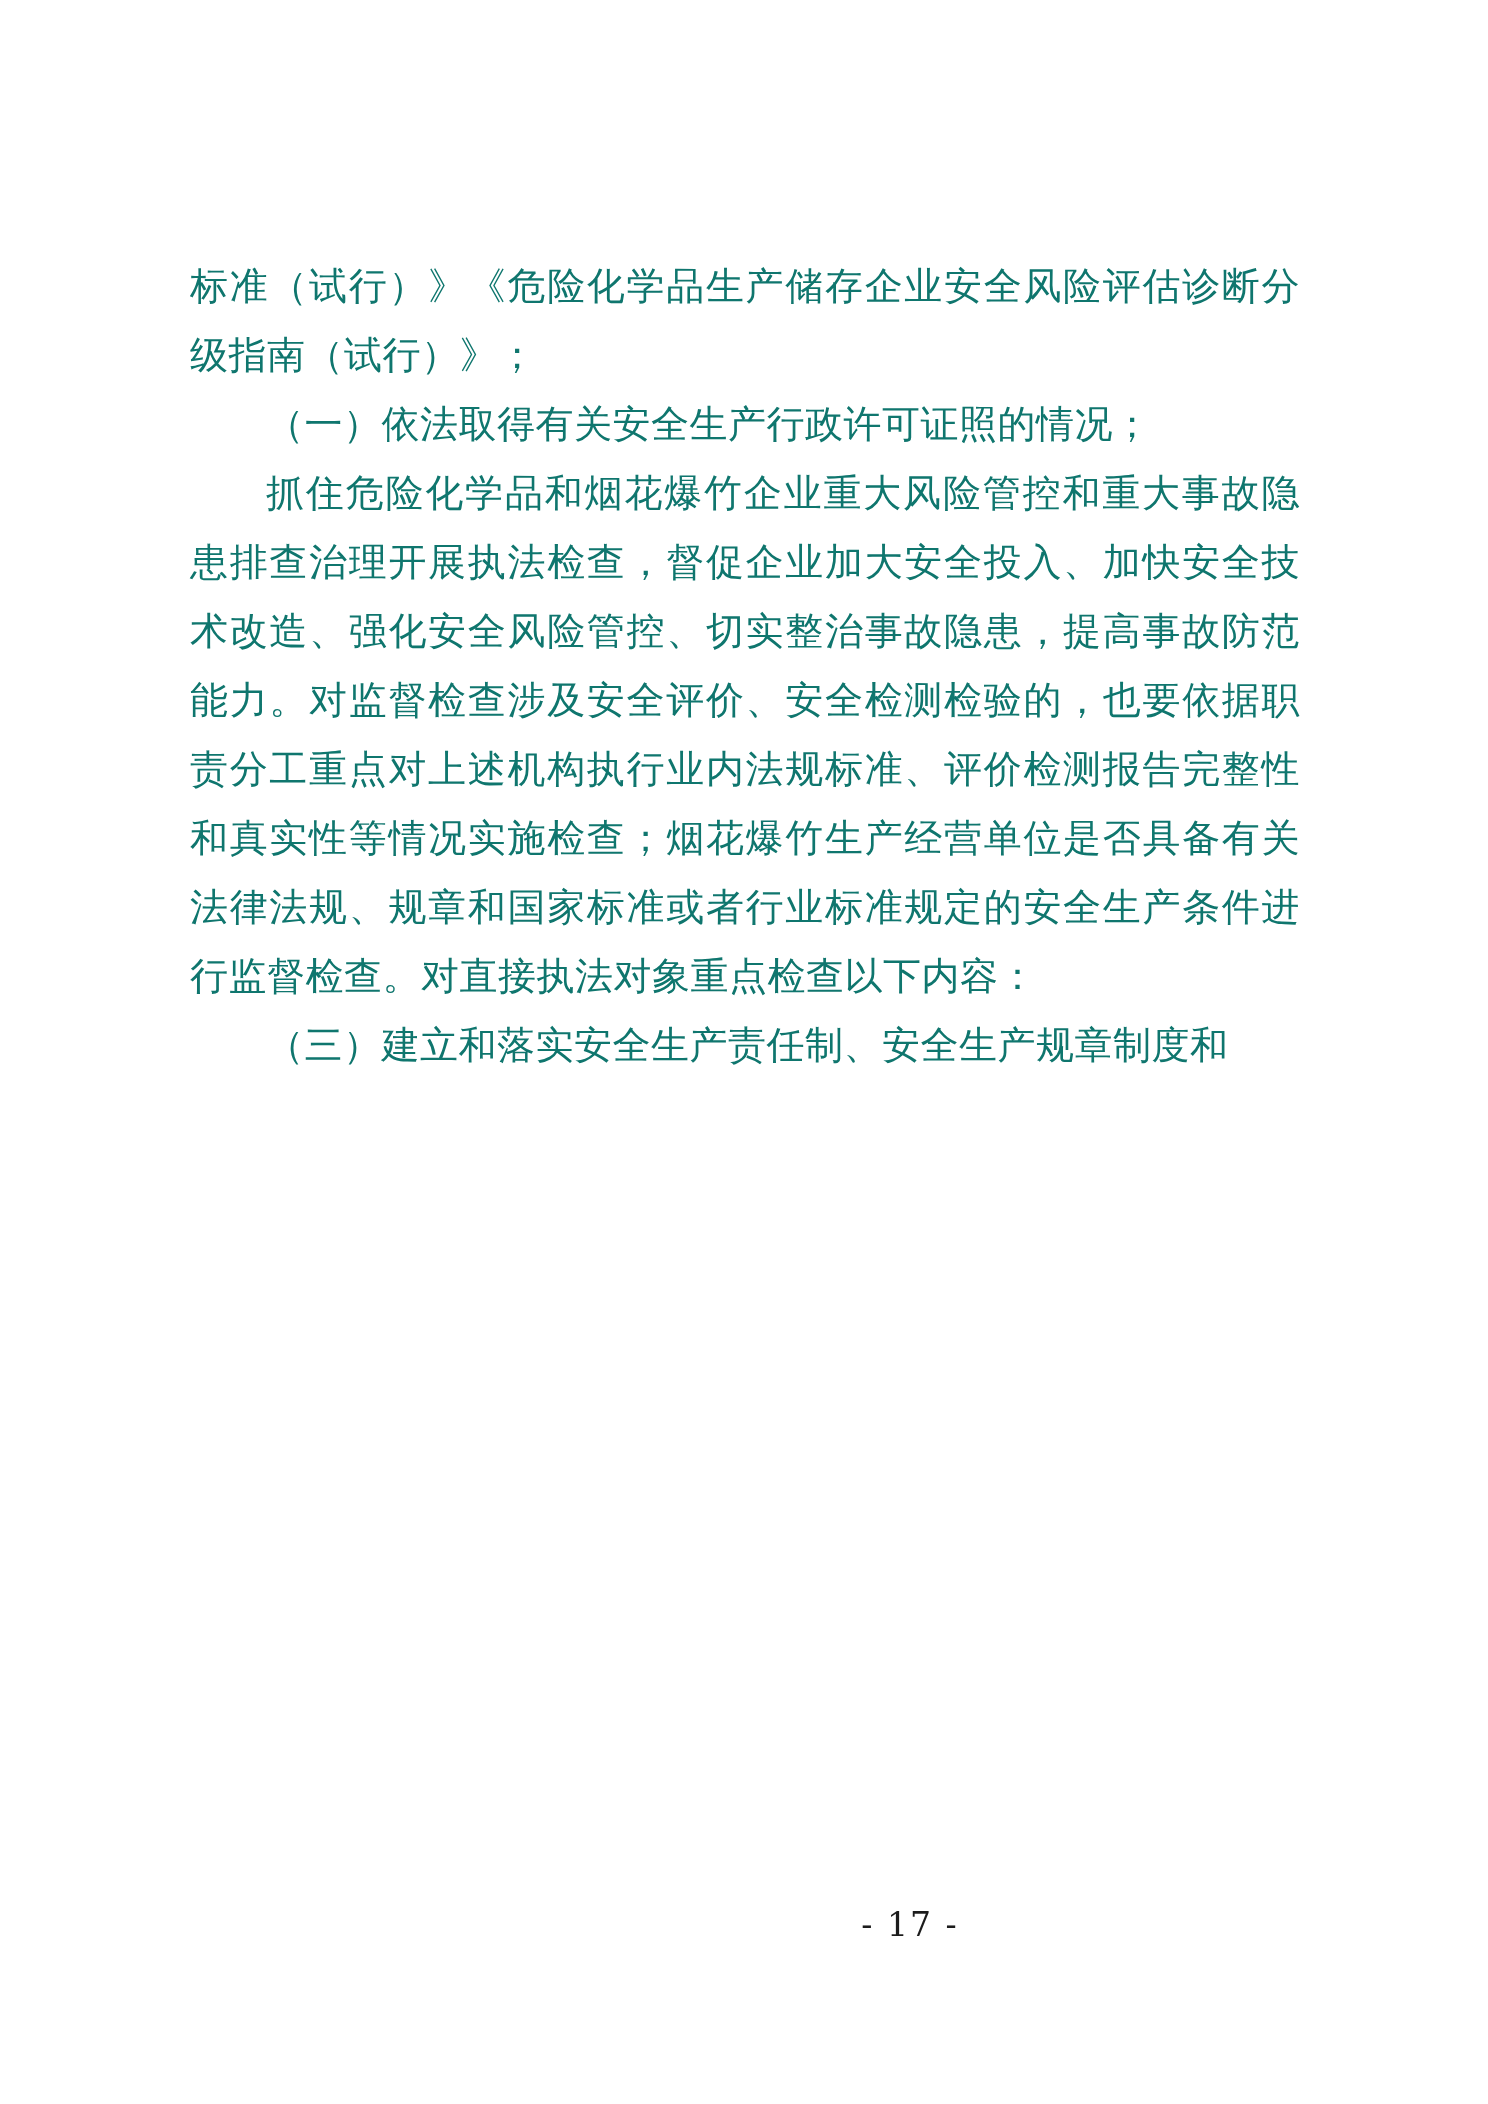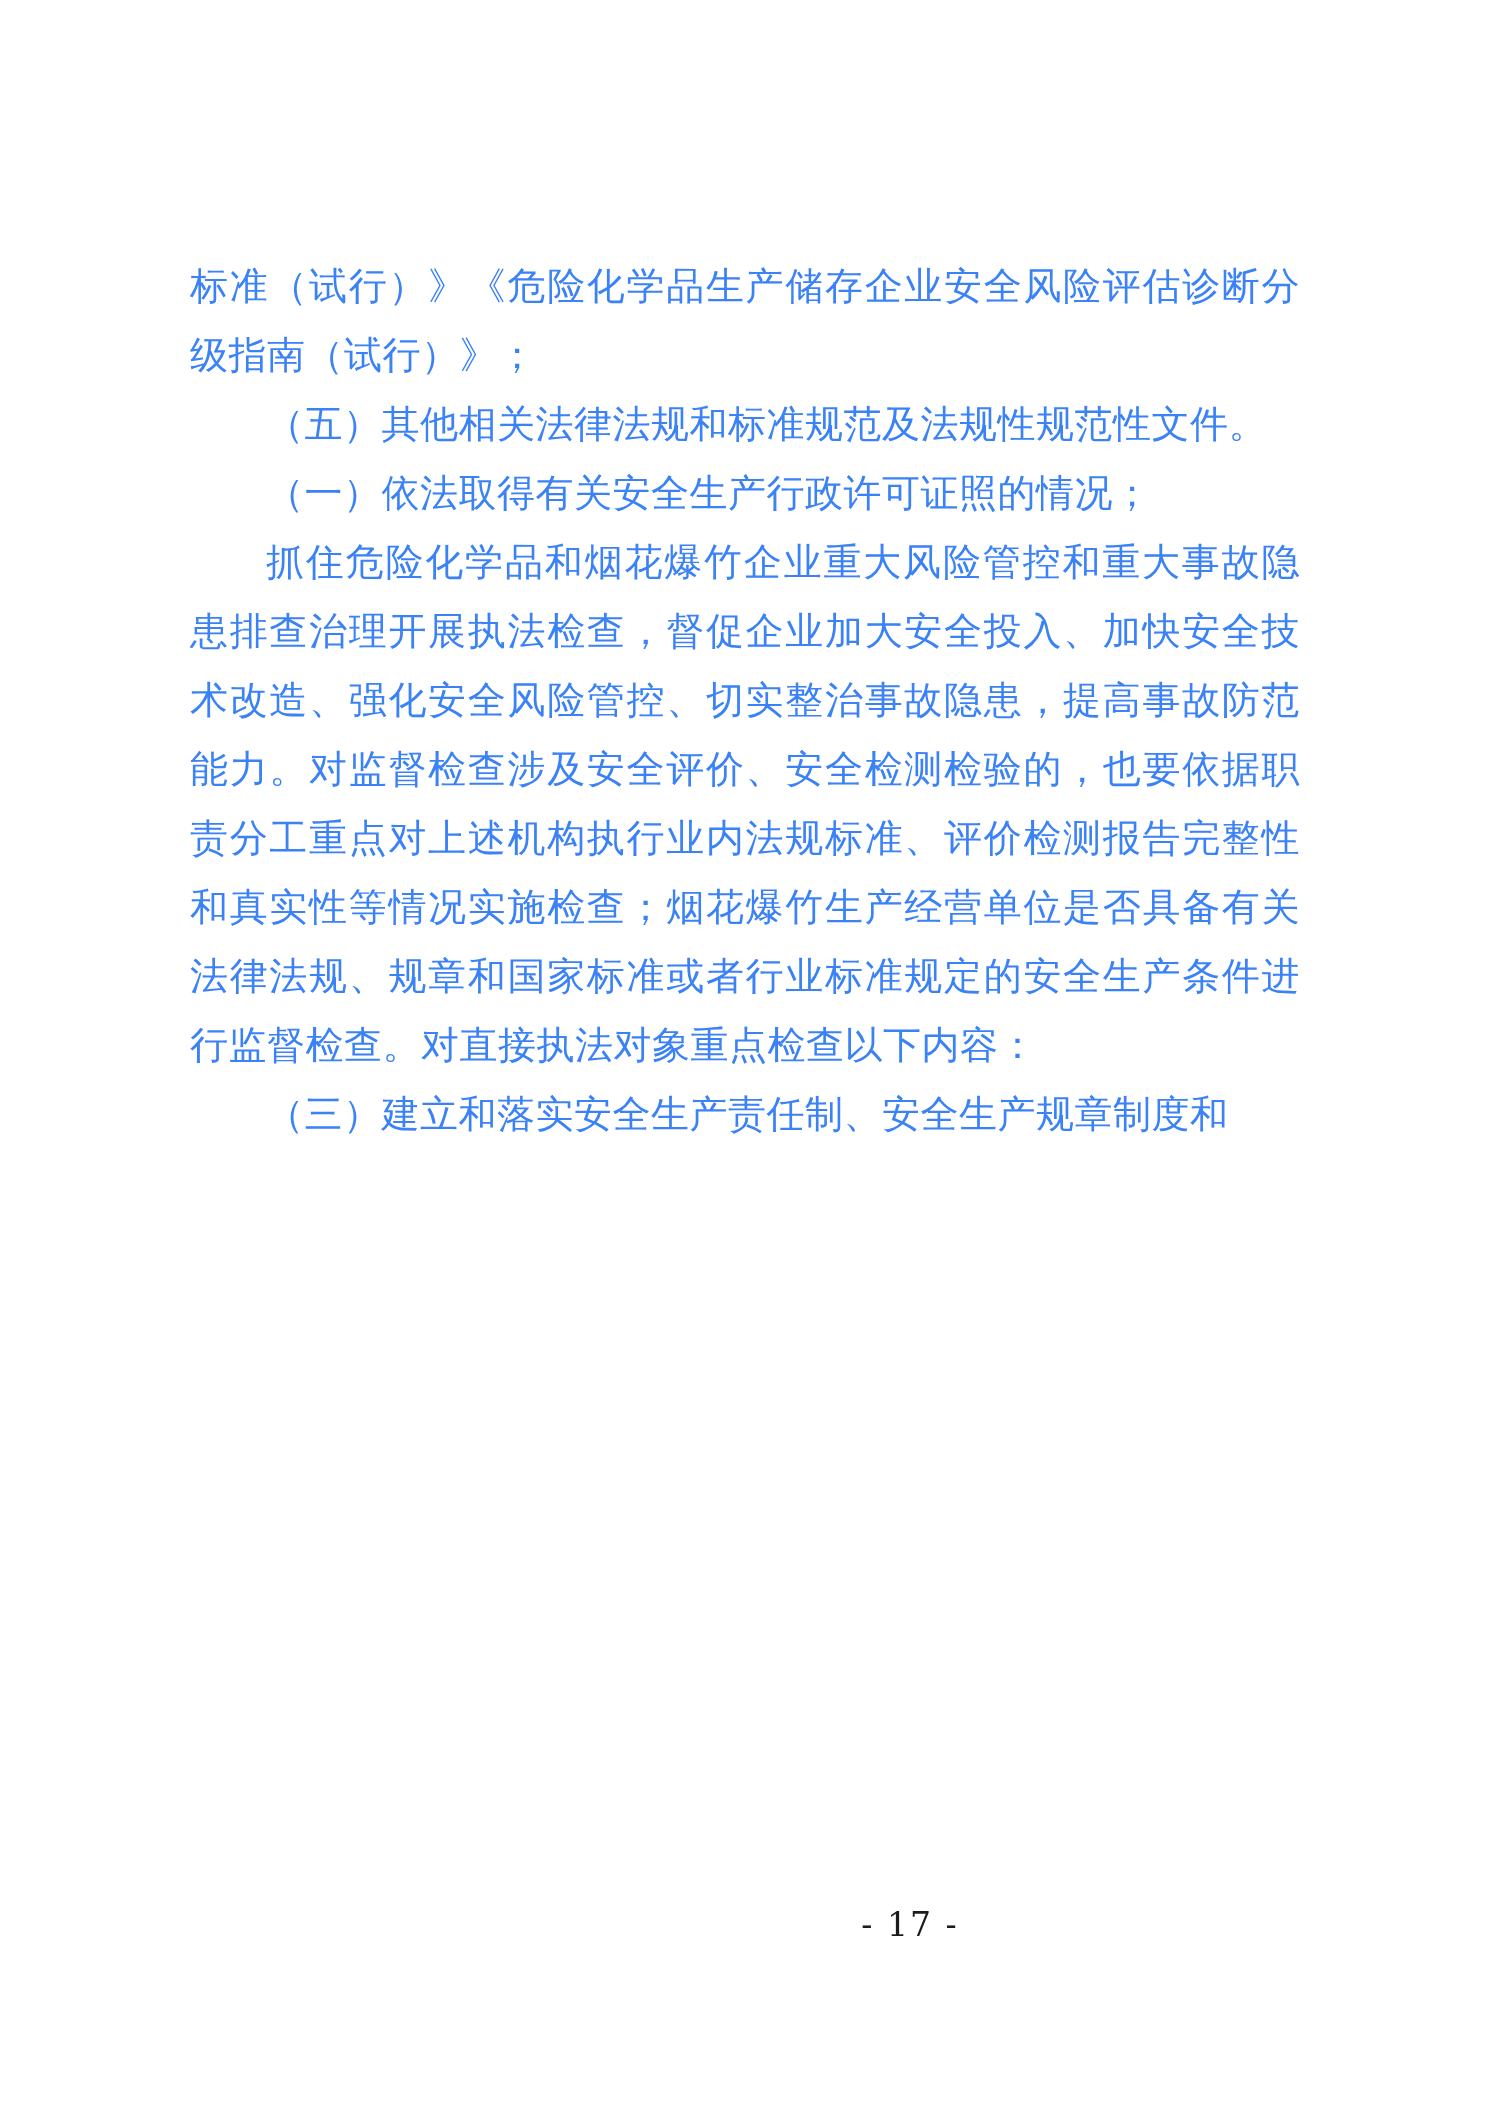--- a/index.html
+++ b/index.html
@@ -29,21 +29,21 @@
     top: 252px;
     width: 1110px;
   }
   p {
     margin: 0;
     font-size: 38px;
     line-height: 69px;
     letter-spacing: 0.5px;
     text-align: justify;
     text-justify: inter-character;
-    color: #3b82f6;
+    color: #0f766e;
     font-family: Liberation Serif, serif;
   }
   p.indent {
     text-indent: 76px;
   }
   .heading {
     margin: 0;
     font-size: 38px;
     line-height: 69px;
     font-weight: bold;
@@ -70,21 +70,20 @@
 </style>
 </head>
 <body>
 
 <div class="page">
   <div class="content">
 
     <p class="flush">标准（试行）》《危险化学品生产储存企业安全风险评估诊断分级指南（试行）》；</p>
 
 
-    <p class="indent">（五）其他相关法律法规和标准规范及法规性规范性文件。</p>
 
 
     <p class="indent">（一）依法取得有关安全生产行政许可证照的情况；</p>
 
     <p class="indent">抓住危险化学品和烟花爆竹企业重大风险管控和重大事故隐患排查治理开展执法检查，督促企业加大安全投入、加快安全技术改造、强化安全风险管控、切实整治事故隐患，提高事故防范能力。对监督检查涉及安全评价、安全检测检验的，也要依据职责分工重点对上述机构执行业内法规标准、评价检测报告完整性和真实性等情况实施检查；烟花爆竹生产经营单位是否具备有关法律法规、规章和国家标准或者行业标准规定的安全生产条件进行监督检查。对直接执法对象重点检查以下内容：</p>
 
 
     <p class="indent">（三）建立和落实安全生产责任制、安全生产规章制度和</p>
 
   </div>

